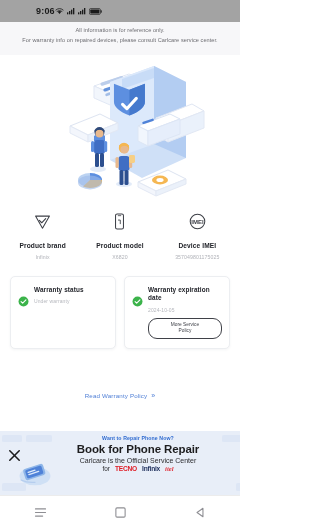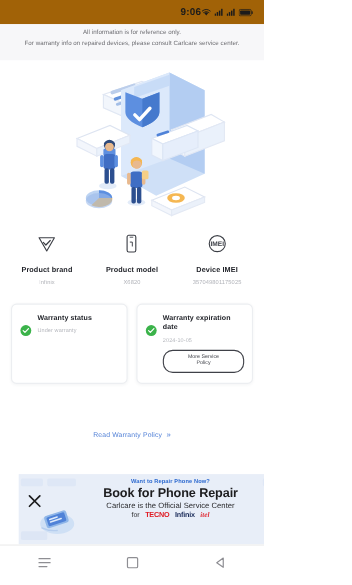--- a/index.html
+++ b/index.html
@@ -8,22 +8,22 @@
     font-family:"Liberation Sans", sans-serif;
     background:#ffffff;
     color:#2b2b2b;
     overflow:hidden;
     position:relative;
   }
 
   
   .statusbar{
     height:22px; width:100%;
-    background:#a16207;
-    display:flex; align-items:center; justify-content:flex-end;
+    background:#a3a3a3;
+    display:flex; align-items:center; justify-content:flex-start;
     padding:0 10px;
   }
   .sb-time{ font-size:9px; font-weight:700; color:#1b1b1b; letter-spacing:.2px; margin-left:26px;}
   .sb-icons{ display:flex; align-items:center; gap:3px; }
   .sb-icons svg{ display:block; }
 
   
   .notice{
     background:#f7f7f9;
     padding:4px 8px 9px 8px;
@@ -105,21 +105,21 @@
   
   .readpolicy{
     display:flex; align-items:center; justify-content:center; gap:4px;
     margin-top:43px;
   }
   .readpolicy span.txt{ font-size:6.2px; color:#4f7fd6; letter-spacing:.15px; }
   .readpolicy span.arr{ font-size:7px; color:#4f7fd6; line-height:1; }
 
   
   .ad{
-    position:absolute; left:17px; bottom:37px;
+    position:absolute; left:0; bottom:37px;
     width:276px; height:64px;
     background:#e8eef8;
     overflow:hidden;
   }
   .ad-bg-left, .ad-bg-right{
     position:absolute; top:0; height:100%;
     opacity:.5;
   }
   .ad-top{
     text-align:center; padding-top:4px;

